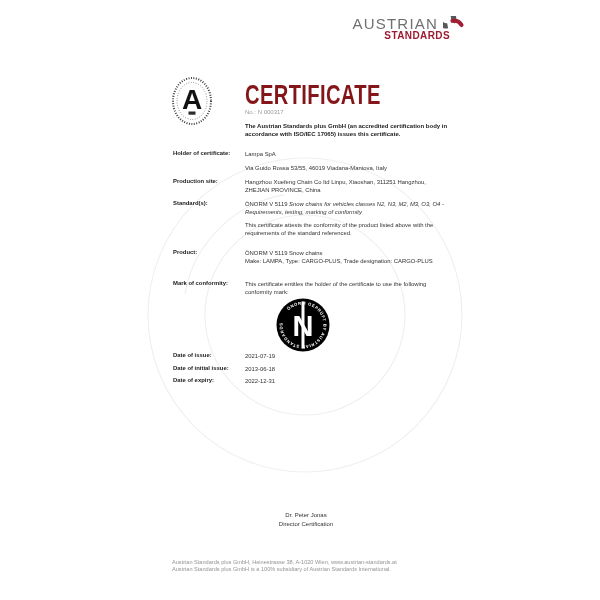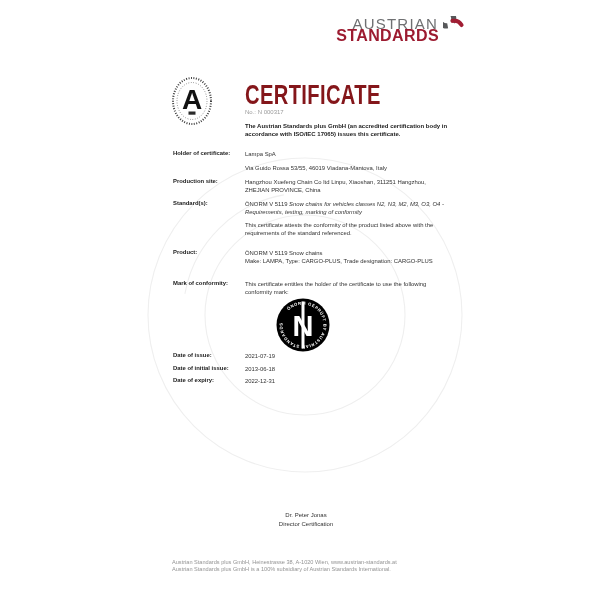--- a/index.html
+++ b/index.html
@@ -2,21 +2,21 @@
 <html><head>
 <meta charset="utf-8">
 <style>
   html,body{margin:0;padding:0;}
   body{width:600px;height:600px;position:relative;background:#ffffff;overflow:hidden;
        font-family:"Liberation Sans", sans-serif;}
   .abs{position:absolute;}
   
   .brand-top{position:absolute;top:19px;right:162px;font-size:15px;letter-spacing:1.2px;
              color:#6f7072;font-weight:normal;line-height:10px;text-align:right;}
-  .brand-bottom{position:absolute;top:29px;right:161px;font-size:16px;letter-spacing:.4px;
+  .brand-bottom{position:absolute;top:29px;right:150px;font-size:10px;letter-spacing:.4px;
                 color:#9c1b30;font-weight:bold;line-height:13px;}
   
   .cert-title{position:absolute;left:245px;top:79px;font-size:28px;font-weight:bold;
               color:#84161a;transform:scaleX(.72);transform-origin:left top;white-space:nowrap;
               letter-spacing:.5px;}
   .cert-no{position:absolute;left:245px;top:109px;font-size:6px;color:#9a9a9a;}
   .statement{position:absolute;left:245px;top:122px;font-size:6px;font-weight:bold;color:#1c1c1c;
              line-height:8px;width:210px;}
   
   .flabel{position:absolute;left:173px;font-size:5.9px;font-weight:bold;color:#1a1a1a;white-space:nowrap;}

